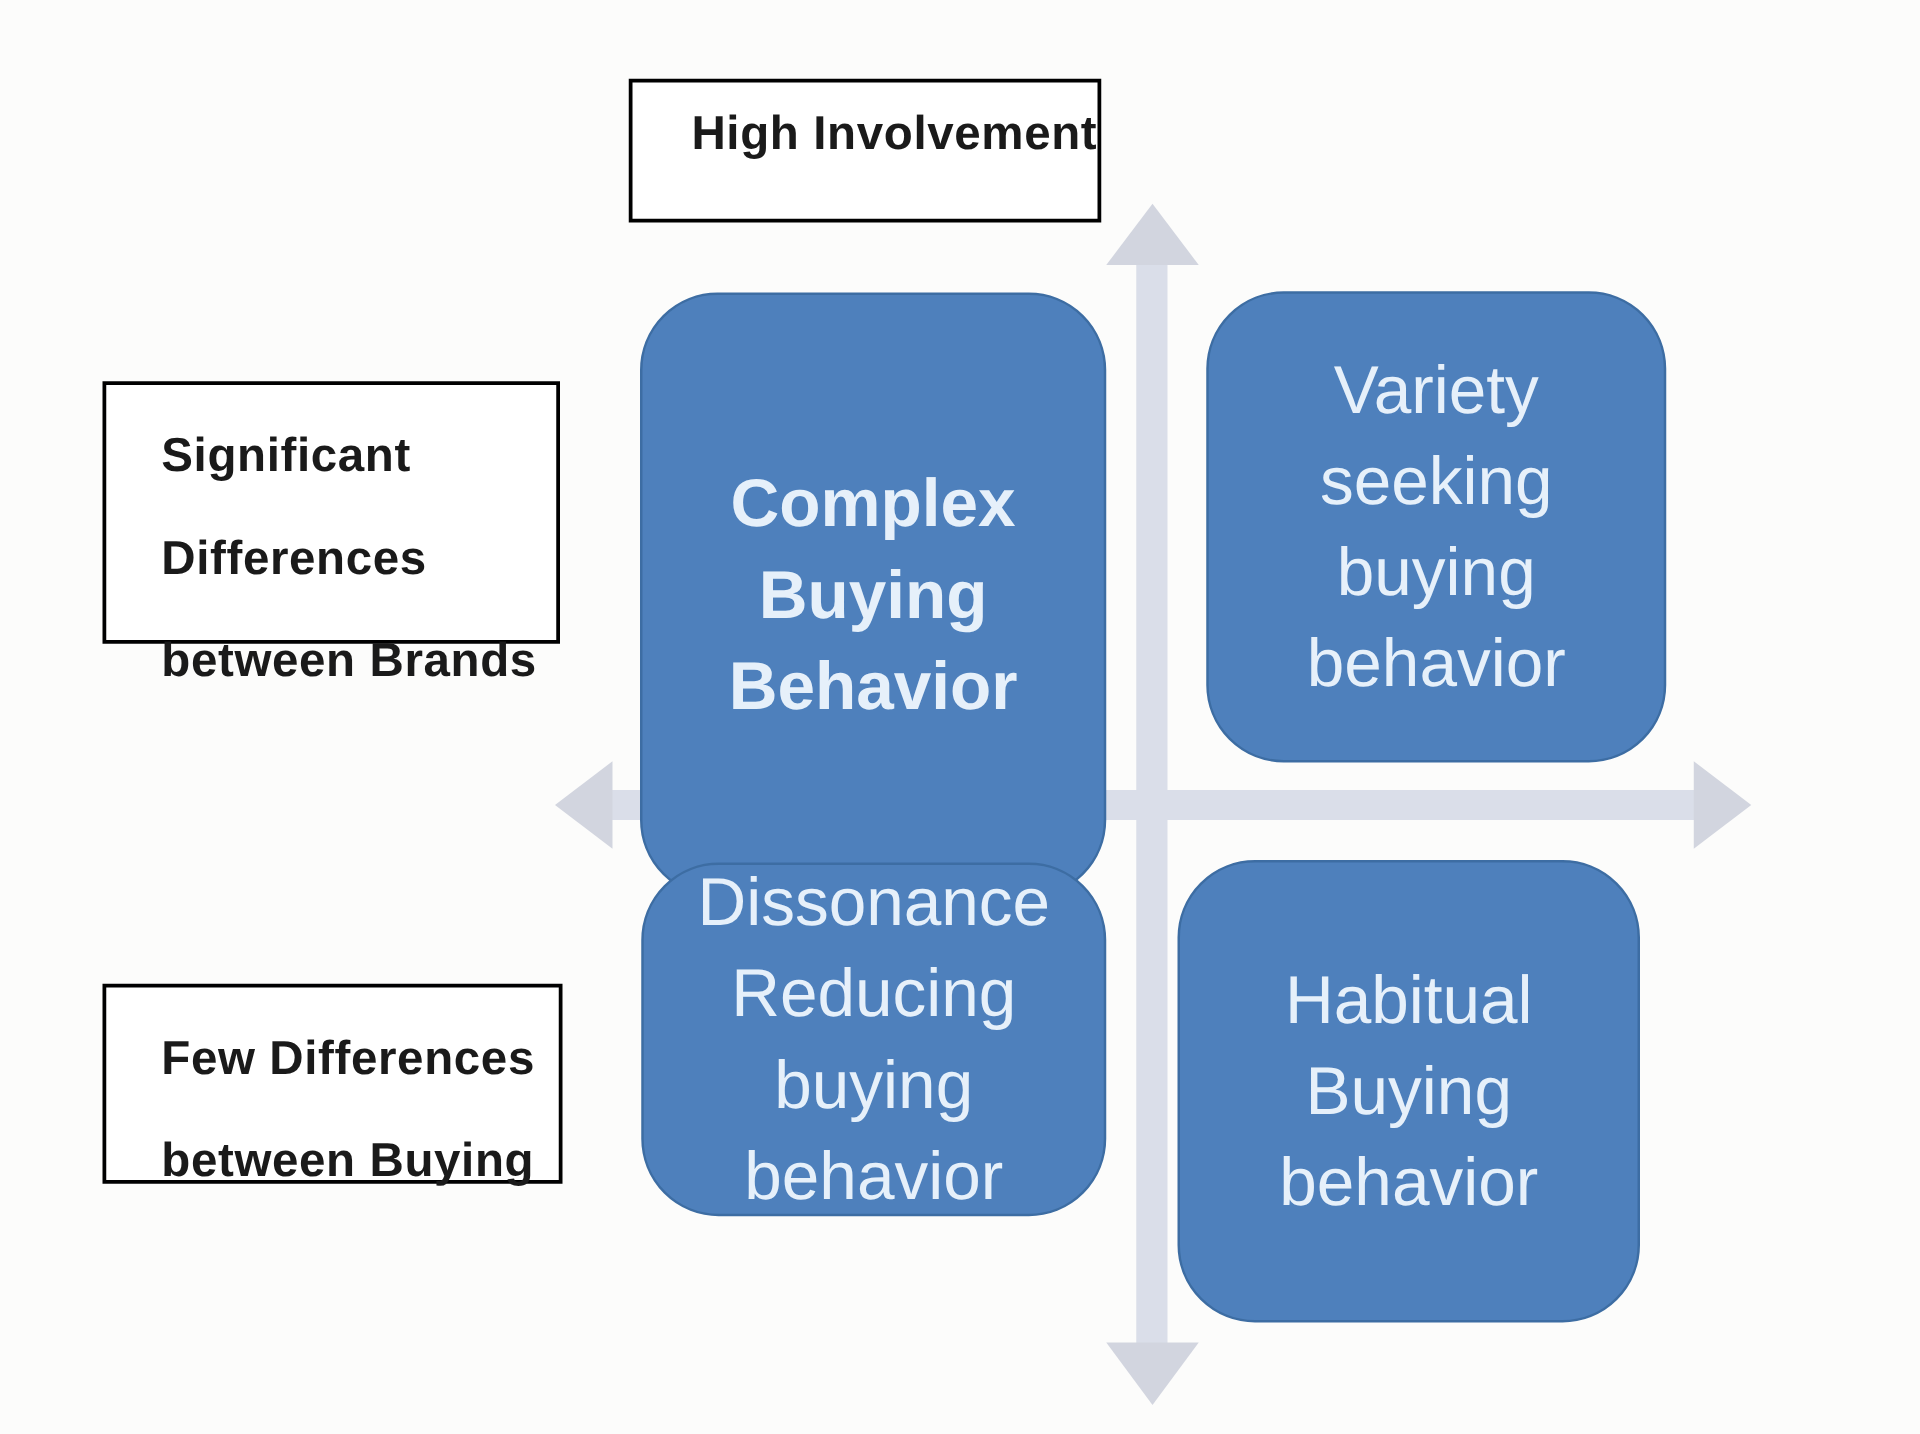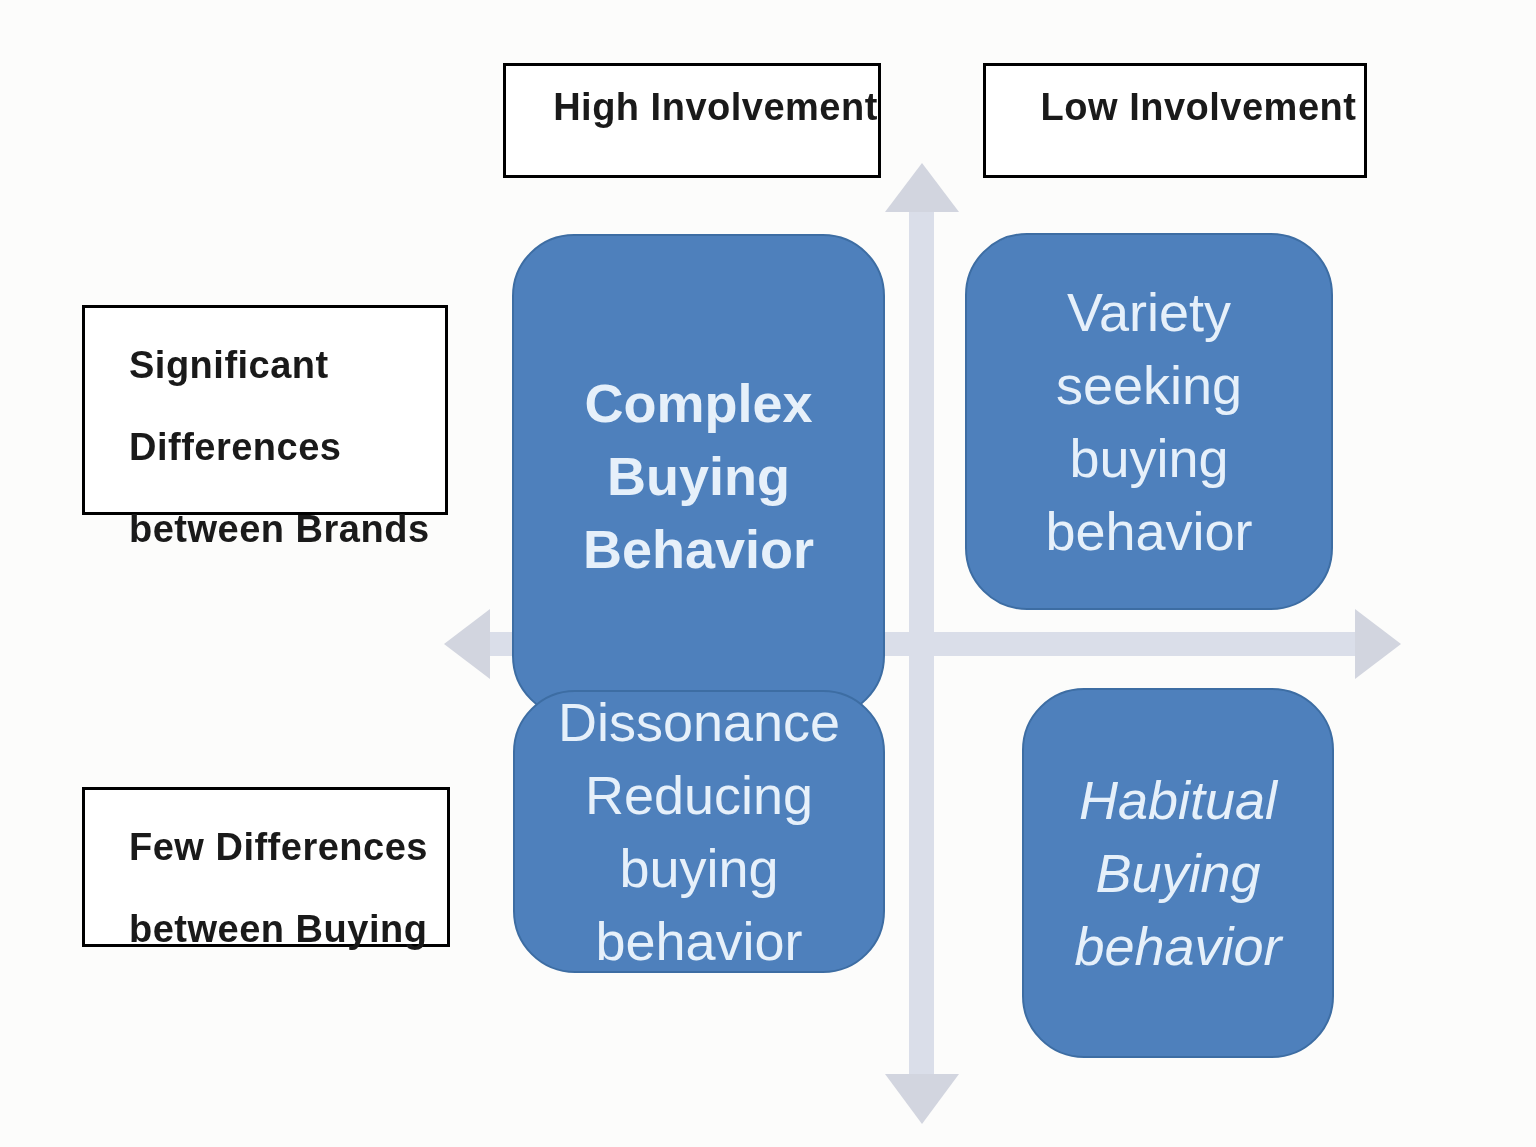--- a/index.html
+++ b/index.html
@@ -62,21 +62,21 @@
     display:flex;align-items:center;justify-content:center;
     text-align:center;
     font-size:54px;
     line-height:73px;
     white-space:pre-line;
     box-sizing:border-box;
   }
   .q-top-left{left:512px;top:234px;width:373px;height:484px;font-weight:bold;}
   .q-top-right{left:965px;top:233px;width:368px;height:377px;}
   .q-bottom-left{left:513px;top:690px;width:372px;height:283px;}
-  .q-bottom-right{left:1022px;top:688px;width:312px;height:370px;font-style:italic;}
+  .q-bottom-right{left:942px;top:688px;width:370px;height:370px;}
 </style>
 </head>
 <body>
 
 <div class="canvas">
 
   <svg class="axes-svg" width="1536" height="1147" viewBox="0 0 1536 1147" aria-hidden="true">
     <g>
       <rect class="shaft" x="909" y="205" width="25" height="870"></rect>
       <polygon class="head" points="885,212 959,212 922,163"></polygon>
@@ -84,21 +84,20 @@
     </g>
     <g>
       <rect class="shaft" x="488" y="632" width="869" height="24"></rect>
       <polygon class="head" points="490,609 490,679 444,644"></polygon>
       <polygon class="head" points="1355,609 1355,679 1401,644"></polygon>
     </g>
   </svg>
 
   <div class="axis-label top label-high">High Involvement</div>
 
-  <div class="axis-label top label-low">Low Involvement</div>
 
   <div class="axis-label side label-significant">Significant
 Differences
 between Brands</div>
 
   <div class="axis-label side label-few">Few Differences
 between Buying</div>
 
   <div class="quadrant q-top-left">Complex
 Buying

